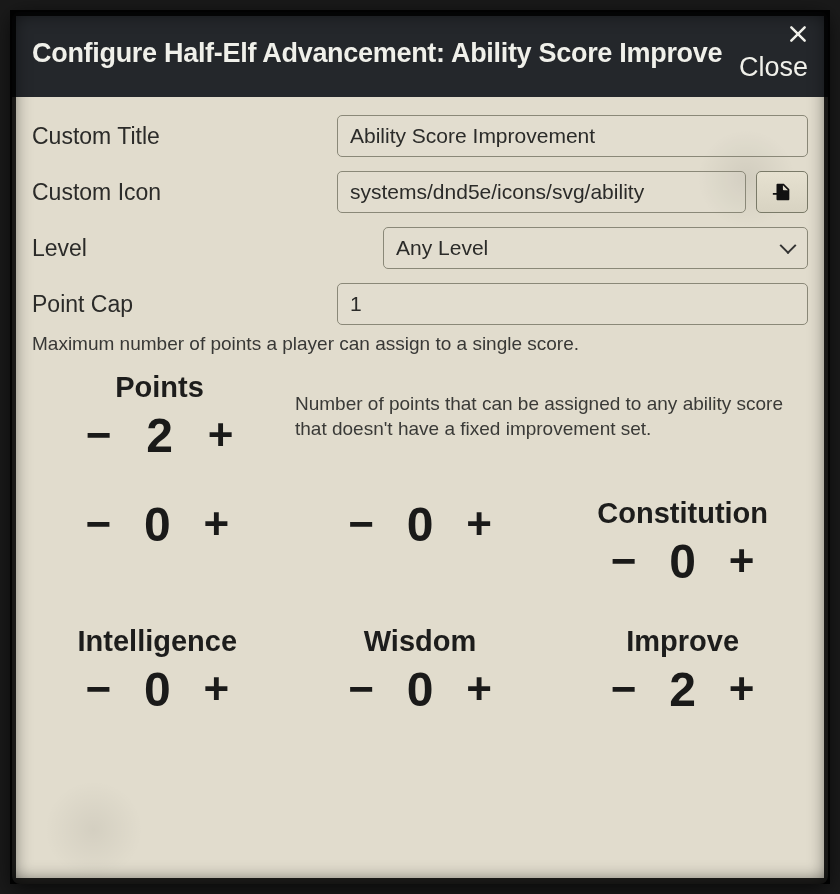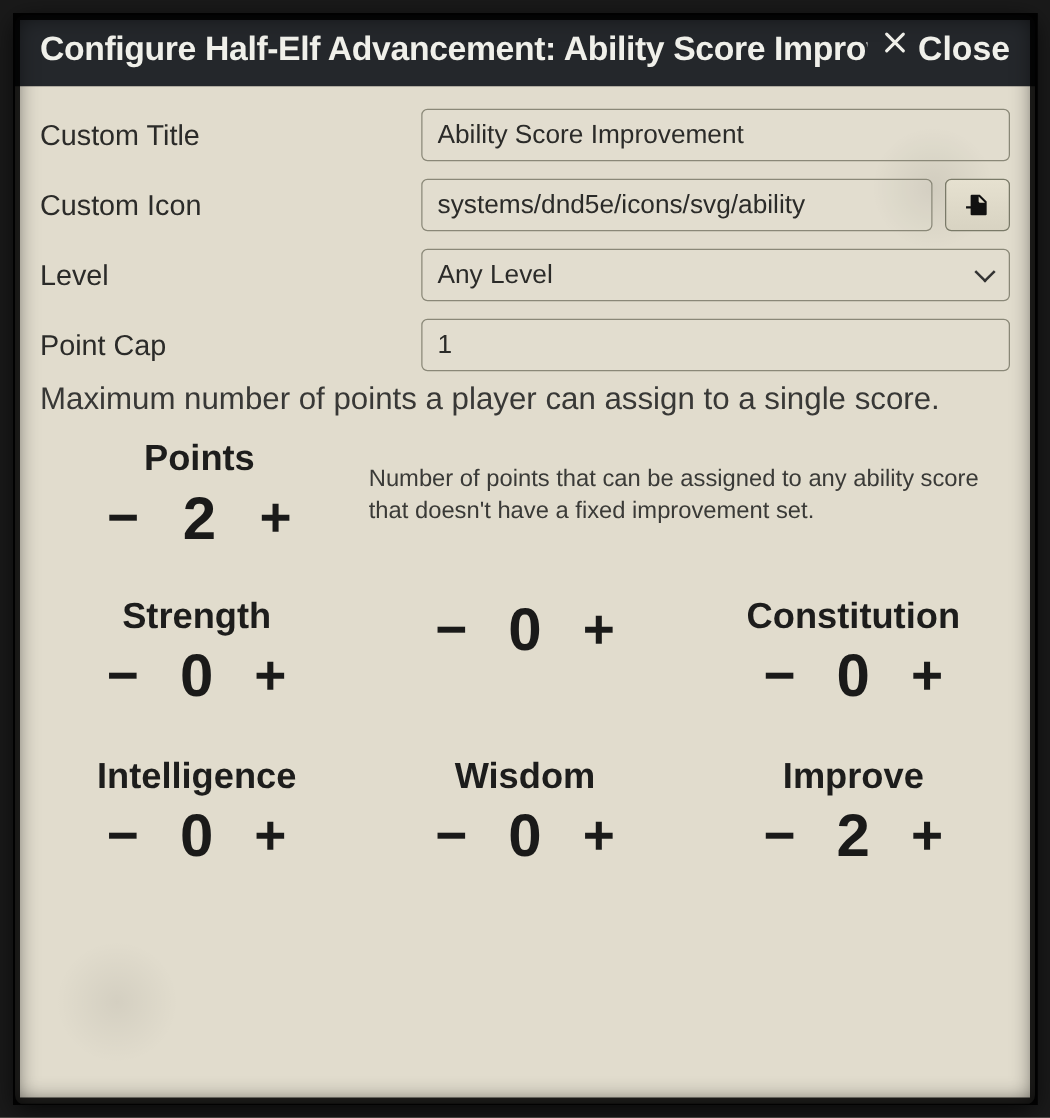--- a/index.html
+++ b/index.html
@@ -45,27 +45,28 @@
   }
   .titlebar .title {
     font-size: 27px;
     font-weight: 700;
     letter-spacing: -0.3px;
     white-space: nowrap;
     overflow: hidden;
   }
   .titlebar .close {
     display: flex;
-    align-items: flex-start;
+    align-items: flex-end;
     gap: 8px;
     font-size: 27px;
-    font-weight: 700;
+    font-weight: 400;
     cursor: pointer;
     flex-shrink: 0;
     margin-left: 12px;
+    flex-direction: column;
   }
   .titlebar .close svg {
     width: 20px;
     height: 20px;
     stroke: #f0f0ea;
     stroke-width: 3;
   }
   .body {
     background: #e1dccd;
     background-image:
@@ -122,35 +123,36 @@
     appearance: none;
     -webkit-appearance: none;
     position: relative;
     display: flex;
     align-items: center;
     cursor: pointer;
   }
   .select-wrap {
     position: relative;
     flex: 1;
+    margin-left: 46px;
   }
   .select-wrap::after {
     content: "";
     position: absolute;
     right: 14px;
     top: 50%;
     width: 10px;
     height: 10px;
     border-right: 2px solid #333;
     border-bottom: 2px solid #333;
     transform: translateY(-70%) rotate(45deg);
     pointer-events: none;
   }
   .hint {
-    font-size: 25px;
+    font-size: 19px;
     color: #383836;
     margin: 2px 0 14px 0;
     line-height: 1.35;
   }
   
   .points-area {
     display: flex;
     gap: 18px;
     align-items: flex-start;
     margin: 6px 0 14px 10px;
@@ -271,21 +273,20 @@
           <span class="val">2</span>
           <span class="op">+</span>
         </div>
       </div>
       <div class="desc">Number of points that can be assigned to any ability score that doesn't have a fixed improvement set.</div>
     </div>
 
     <div class="ability-grid">
 
       <div class="stepper-block">
-        <div class="s-label">Strength</div>
         <div class="stepper">
           <span class="op">−</span>
           <span class="val">0</span>
           <span class="op">+</span>
         </div>
       </div>
       <div class="stepper-block">
         <div class="stepper">
           <span class="op">−</span>
           <span class="val">0</span>

